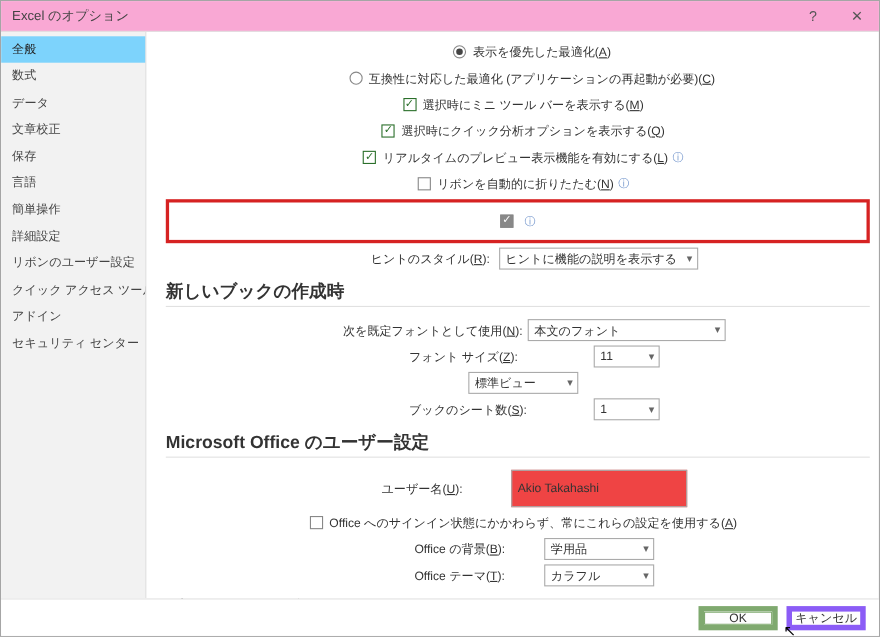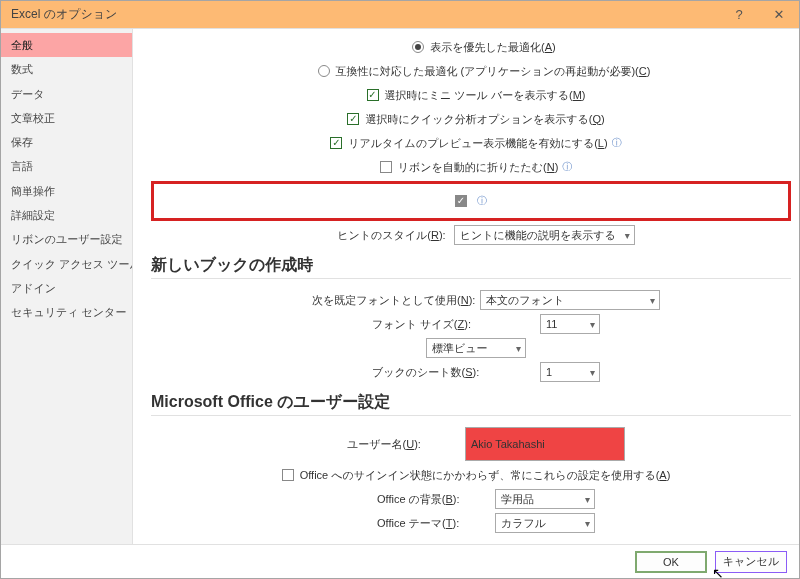--- a/index.html
+++ b/index.html
@@ -17,21 +17,21 @@
     display: flex;
     flex-direction: column;
     background: #fff;
   }
   .titlebar {
     height: 28px;
     display: flex;
     align-items: center;
     padding: 0 0 0 10px;
     border-bottom: 1px solid #e1e1e1;
-    background: #fdba74;
+    background: #f9a8d4;
   }
   .titlebar .title { flex: 1; font-size: 12px; color: #444; }
   .titlebar .tbtn {
     width: 40px;
     height: 28px;
     display: flex;
     align-items: center;
     justify-content: center;
     color: #555;
     font-size: 13px;
@@ -50,21 +50,21 @@
   }
   .sidebar .item {
     padding: 5px 8px 5px 10px;
     color: #444;
     cursor: pointer;
     line-height: 1.3;
     white-space: nowrap;
     overflow: hidden;
   }
   .sidebar .item.selected {
-    background: #fca5a5;
+    background: #7dd3fc;
     color: #222;
   }
   .main {
     flex: 1;
     overflow-y: auto;
     overflow-x: hidden;
     padding: 4px 8px 4px 18px;
   }
   .main::-webkit-scrollbar { width: 16px; }
   .main::-webkit-scrollbar-track { background: #f0f0f0; }
@@ -148,21 +148,21 @@
     display: flex;
     align-items: center;
     justify-content: flex-end;
     padding: 0 12px;
     gap: 8px;
     background:#fff;
   }
   .btn {
     min-width: 72px;
     height: 22px;
-    border: 1px solid #8b5cf6;
+    border: 5px solid #8b5cf6;
     background: #fdfdfd;
     display: inline-flex;
     align-items: center;
     justify-content: center;
     cursor: pointer;
   }
   .btn.primary { border-color: #7fa96f; box-shadow: 0 0 0 1px #7fa96f inset; }
   .cursor {
     position: absolute;
     left: 712px; top: 565px;

